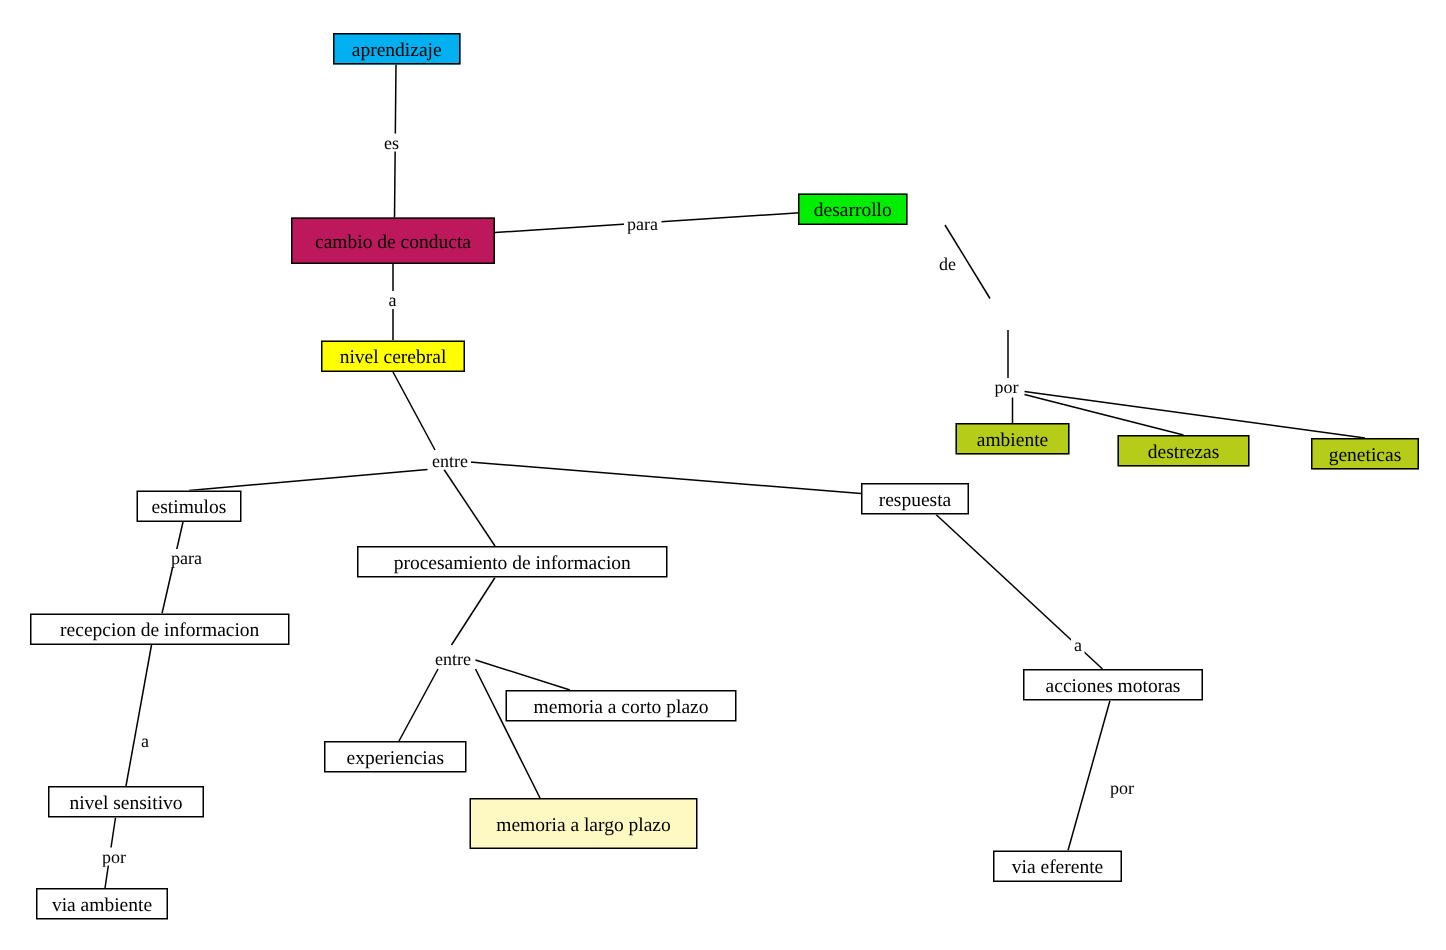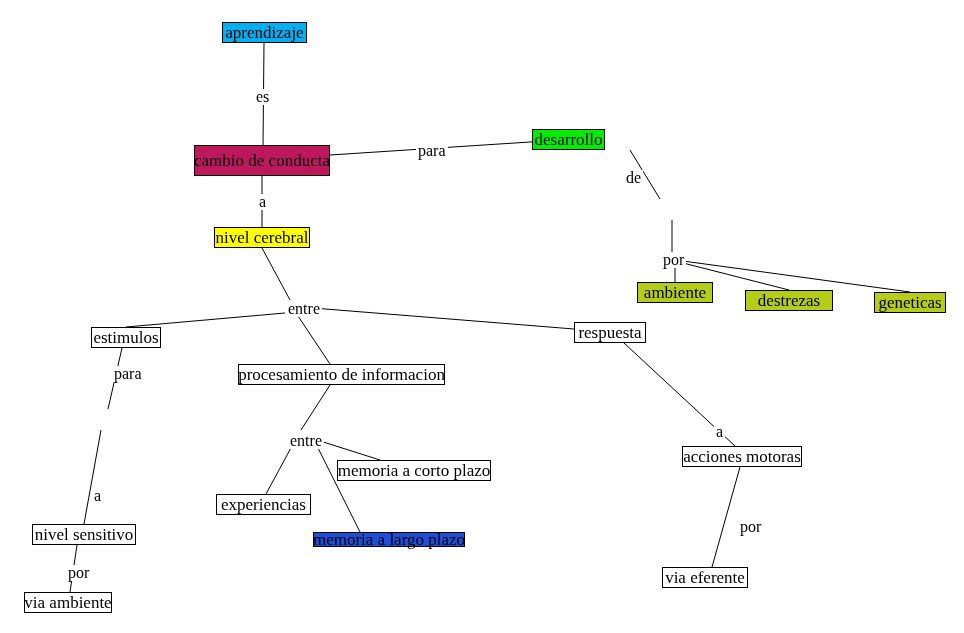--- a/index.html
+++ b/index.html
@@ -21,34 +21,34 @@
     top: 0;
     width: 964px;
     height: 633px;
   }
   .node {
     position: absolute;
     box-sizing: border-box;
     border: 1px solid #000000;
     background: #ffffff;
     font-family: "Liberation Serif", serif;
-    font-size: 17px;
+    font-size: 13px;
     line-height: 1;
     color: #000000;
     white-space: nowrap;
     display: flex;
     align-items: center;
     justify-content: center;
     padding: 0 18px;
     height: 20px;
   }
   .link-label {
     position: absolute;
     font-family: "Liberation Serif", serif;
-    font-size: 16px;
+    font-size: 12px;
     color: #000000;
     background: #ffffff;
     white-space: nowrap;
     line-height: 1;
     padding: 0 2px;
   }
 </style>
 </head>
 <body>
 
@@ -89,22 +89,23 @@
     <div class="link-label" style="left: 714px; top: 424px;">a</div>
     <div class="link-label" style="left: 738px; top: 519px;">por</div>
     <div class="node" style="left: 222px; top: 22px; width: 85px; height: 21px; background: rgb(0, 176, 240);">aprendizaje</div>
     <div class="node" style="left: 194px; top: 145px; width: 136px; height: 31px; background: #be185d;">cambio de conducta</div>
     <div class="node" style="left: 532px; top: 129px; width: 73px; height: 21px; background: rgb(0, 238, 0);">desarrollo</div>
     <div class="node" style="left: 637px; top: 282px; width: 76px; height: 21px; background: rgb(181, 204, 24);">ambiente</div>
     <div class="node" style="left: 745px; top: 290px; width: 88px; height: 21px; background: rgb(181, 204, 24);">destrezas</div>
     <div class="node" style="left: 874px; top: 292px; width: 72px; height: 21px; background: rgb(181, 204, 24);">geneticas</div>
     <div class="node" style="left: 214px; top: 227px; width: 96px; height: 21px; background: rgb(255, 255, 0);">nivel cerebral</div>
     <div class="node" style="left: 91px; top: 327px; width: 70px; height: 21px; background: rgb(255, 255, 255);">estimulos</div>
+    <div class="node" style="left: 20px; top: 409px; width: 173px; height: 21px; background: rgb(255, 255, 255);">recepcion de informacion</div>
     <div class="node" style="left: 32px; top: 524px; width: 104px; height: 21px; background: rgb(255, 255, 255);">nivel sensitivo</div>
     <div class="node" style="left: 24px; top: 592px; width: 88px; height: 21px; background: rgb(255, 255, 255);">via ambiente</div>
     <div class="node" style="left: 238px; top: 364px; width: 207px; height: 21px; background: rgb(255, 255, 255);">procesamiento de informacion</div>
     <div class="node" style="left: 216px; top: 494px; width: 95px; height: 21px; background: rgb(255, 255, 255);">experiencias</div>
     <div class="node" style="left: 337px; top: 460px; width: 154px; height: 21px; background: rgb(255, 255, 255);">memoria a corto plazo</div>
-    <div class="node" style="left: 313px; top: 532px; width: 152px; height: 15px; background: #1d4ed8;">memoria a largo plazo</div>
+    <div class="node" style="left: 313px; top: 532px; width: 152px; height: 34px; background: #fef9c3;">memoria a largo plazo</div>
     <div class="node" style="left: 574px; top: 322px; width: 72px; height: 21px; background: rgb(255, 255, 255);">respuesta</div>
     <div class="node" style="left: 682px; top: 446px; width: 120px; height: 21px; background: rgb(255, 255, 255);">acciones motoras</div>
     <div class="node" style="left: 662px; top: 567px; width: 86px; height: 21px; background: rgb(255, 255, 255);">via eferente</div>
   </div>
 
 </body></html>

